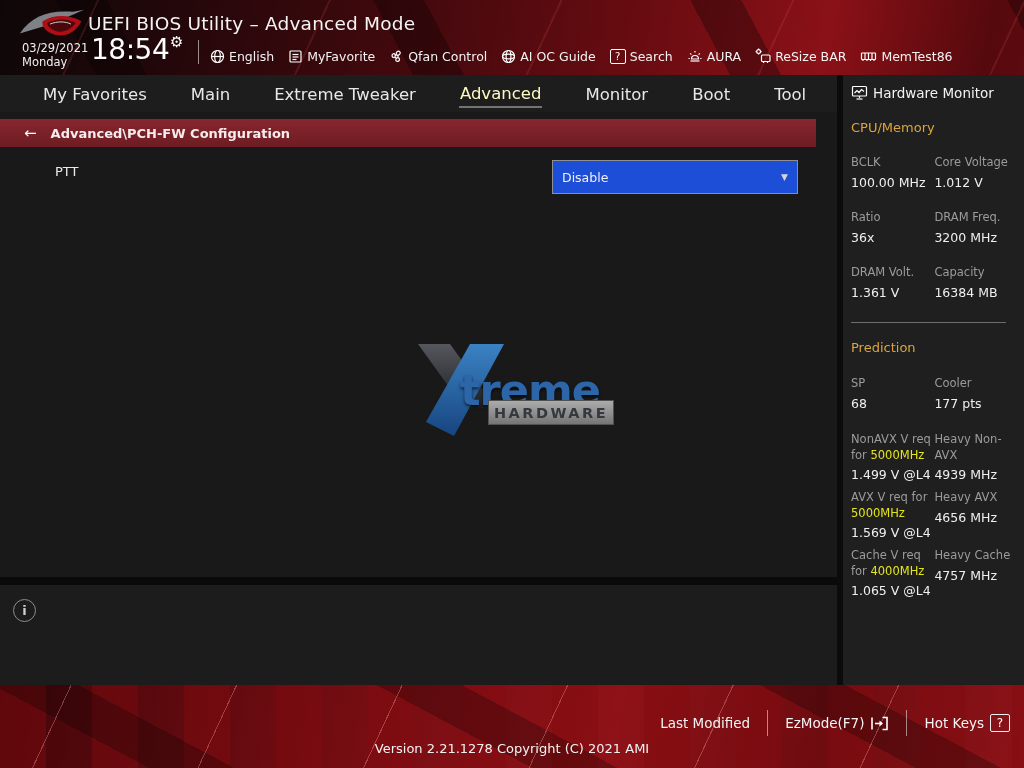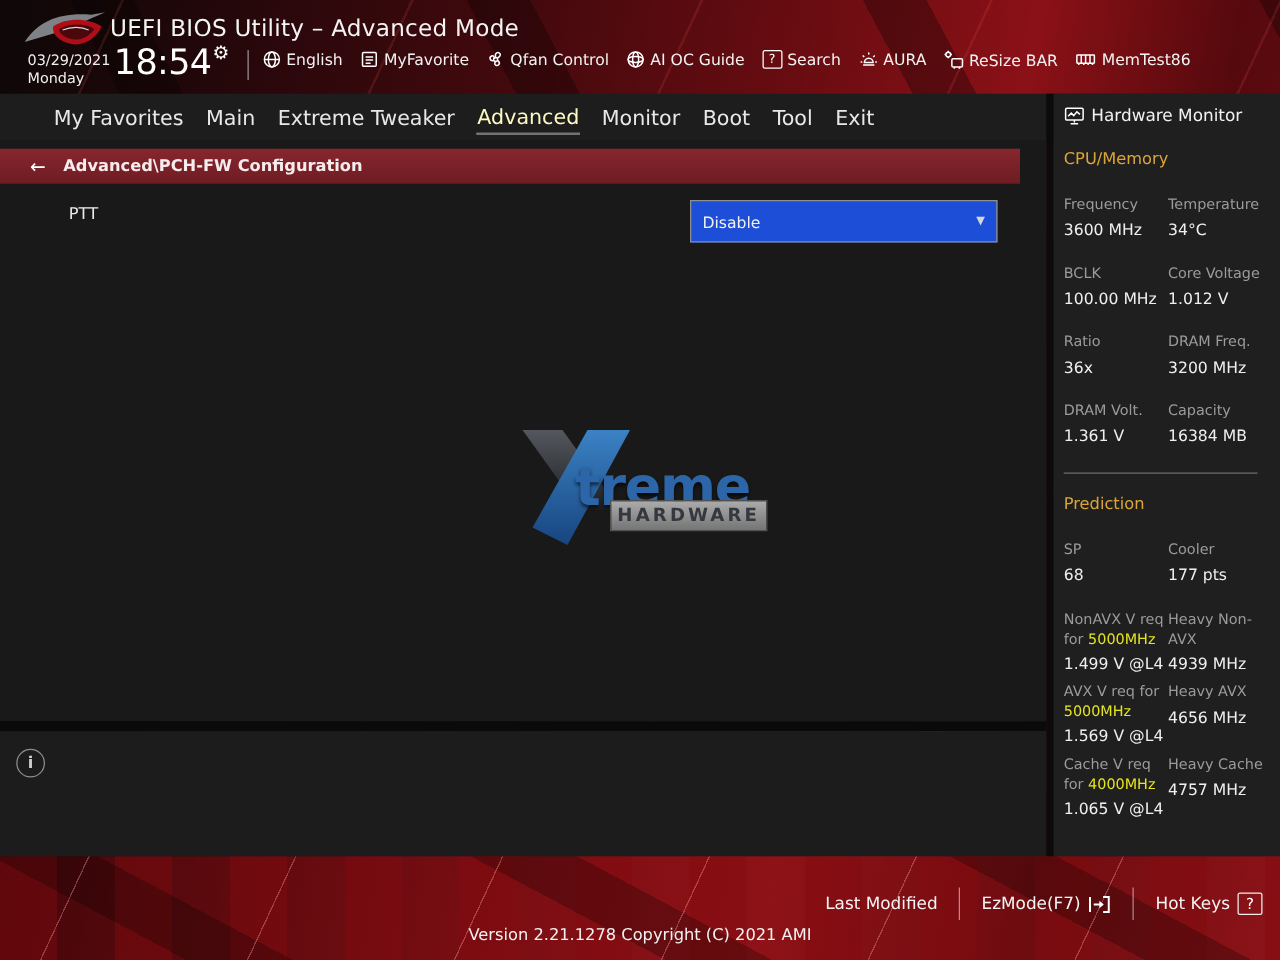--- a/index.html
+++ b/index.html
@@ -23,28 +23,28 @@
   }
   svg { display:block; }
 
   
   .logo { position:absolute; left:16px; top:4px; }
   .app-title { position:absolute; left:88px; top:13px; font-size:18.5px; color:#f4f4f4; letter-spacing:.2px; }
   .date-block { position:absolute; left:22px; top:41px; font-size:11.5px; line-height:14px; color:#f0f0f0; }
   .time { position:absolute; left:91px; top:33px; font-size:28px; color:#fff; letter-spacing:-.5px; }
   .time-gear { position:absolute; left:170px; top:33px; font-size:15px; color:#fff; cursor:pointer; }
   .hdr-divider { position:absolute; left:198px; top:40px; width:1px; height:24px; background:rgba(255,255,255,.55); }
-  .toolbar { position:absolute; left:210px; top:40px; height:32px; display:flex; align-items:flex-start; gap:14px; }
+  .toolbar { position:absolute; left:210px; top:40px; height:32px; display:flex; align-items:center; gap:14px; }
   .tb-item { display:flex; align-items:center; gap:4px; font-size:12.5px; color:#f2f2f2; white-space:nowrap; cursor:pointer; }
   .tb-item svg { stroke:#fff; fill:none; stroke-width:1.2; }
   .qbox { width:16px; height:15px; border:1.3px solid #fff; border-radius:2px; display:flex; align-items:center; justify-content:center; font-size:10px; color:#fff; }
 
   
   .nav { position:absolute; left:0; top:75px; width:959px; height:37px; background:#1d1d1d;
-         display:flex; align-items:center; gap:16px; padding-left:42px; }
+         display:flex; align-items:center; gap:42px; padding-left:42px; }
   .tab { font-size:16.5px; color:#e8e8e8; padding:5px 1px 3px; cursor:pointer; white-space:nowrap; }
   .tab.active { color:#fef9c3; border-bottom:2px solid #737373; }
 
   
   .main-panel { position:absolute; left:0; top:112px; width:837px; height:465px; background:#191919; }
   .sep-strip  { position:absolute; left:0; top:577px; width:837px; height:8px; background:#0a0a0a; }
   .info-panel { position:absolute; left:0; top:585px; width:837px; height:100px; background:#1c1c1c; }
   .gap-strip  { position:absolute; left:837px; top:75px; width:6px; height:610px; background:#0b0b0c; }
 
   .breadcrumb { position:absolute; left:0; top:7px; width:816px; height:28px;
@@ -276,30 +276,20 @@
             <polyline points="3.5,8 6,5.5 8,7.5 10.5,4.5 13,6.5" fill="none"></polyline>
             <line x1="8.5" y1="11" x2="8.5" y2="13"></line>
             <line x1="5.5" y1="14" x2="11.5" y2="14"></line>
           </svg>
       </span>
       <span>Hardware Monitor</span>
     </div>
 
     <div class="s-heading h-cpu">CPU/Memory</div>
 
-    <div class="cell-row first">
-      <div class="cell-l">
-          <div class="hm-label">Frequency</div>
-          <div class="hm-value">3600 MHz</div>
-        </div>
-      <div class="cell-r">
-          <div class="hm-label">Temperature</div>
-          <div class="hm-value">34°C</div>
-        </div>
-    </div>
     <div class="cell-row">
       <div class="cell-l">
           <div class="hm-label">BCLK</div>
           <div class="hm-value">100.00 MHz</div>
         </div>
       <div class="cell-r">
           <div class="hm-label">Core Voltage</div>
           <div class="hm-value">1.012 V</div>
         </div>
     </div>

